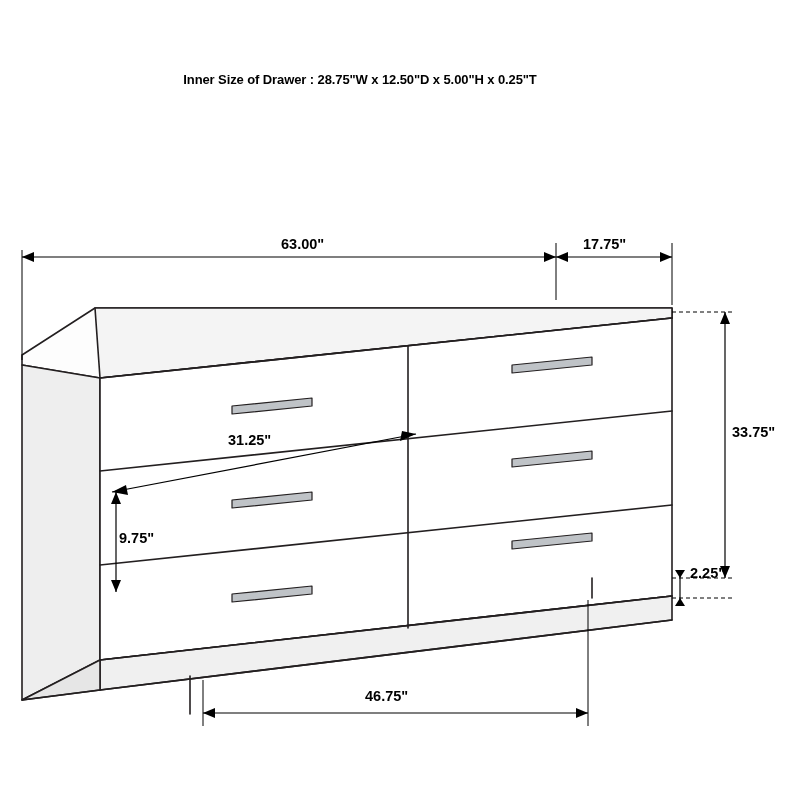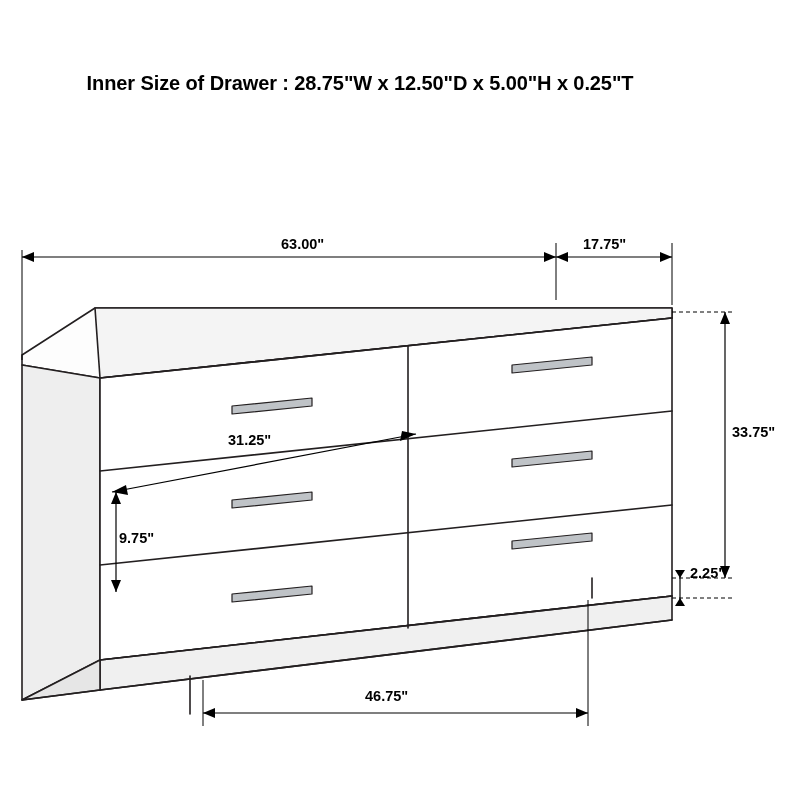--- a/index.html
+++ b/index.html
@@ -19,21 +19,21 @@
     position: relative;
     width: 800px;
     height: 800px;
   }
   #title {
     position: absolute;
     top: 72px;
     left: 0;
     width: 720px;
     text-align: center;
-    font-size: 20px;
+    font-size: 13px;
     font-weight: bold;
     letter-spacing: -0.1px;
     color: #000;
   }
   svg#drawing {
     position: absolute;
     top: 0;
     left: 0;
     width: 800px;
     height: 800px;

